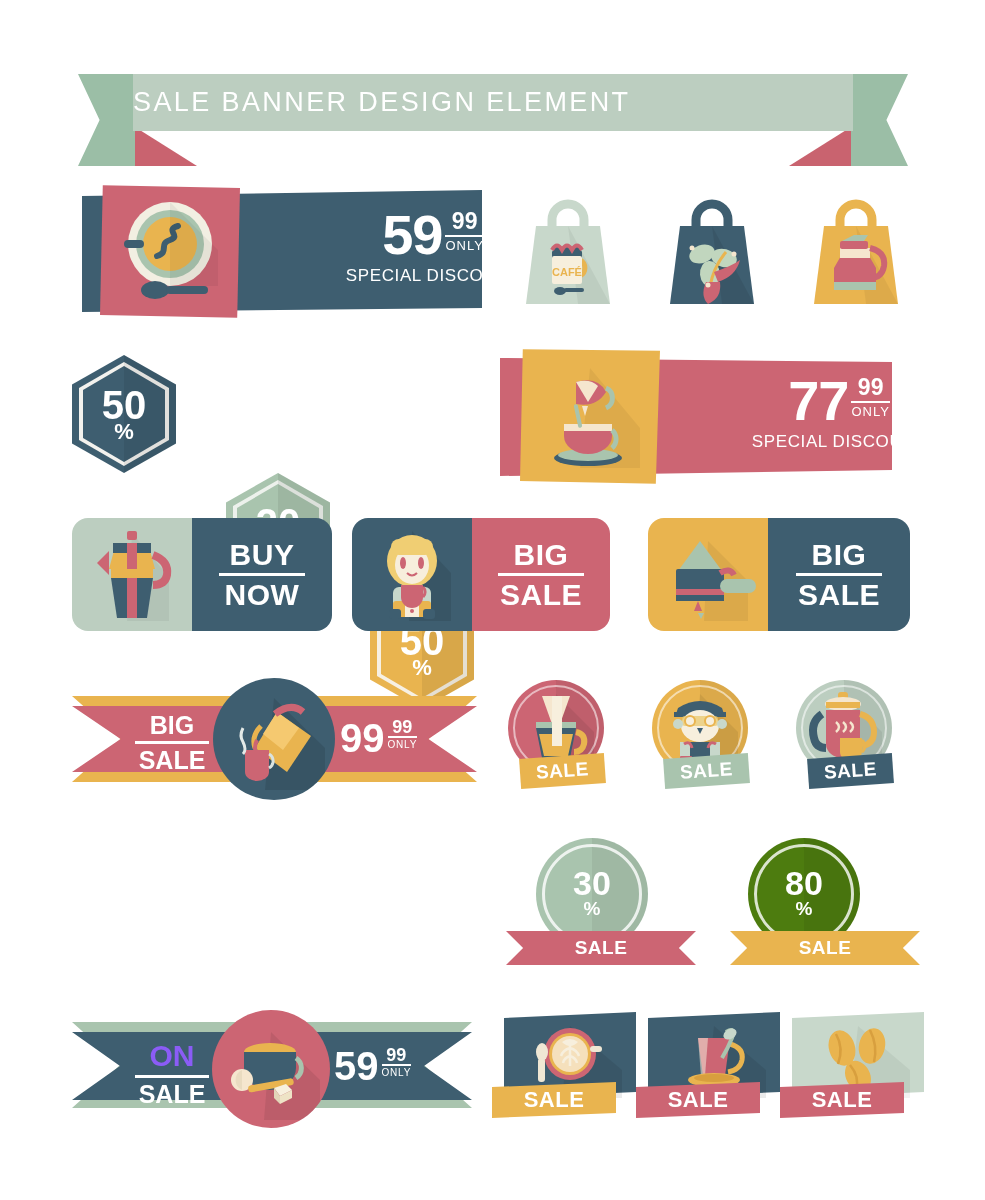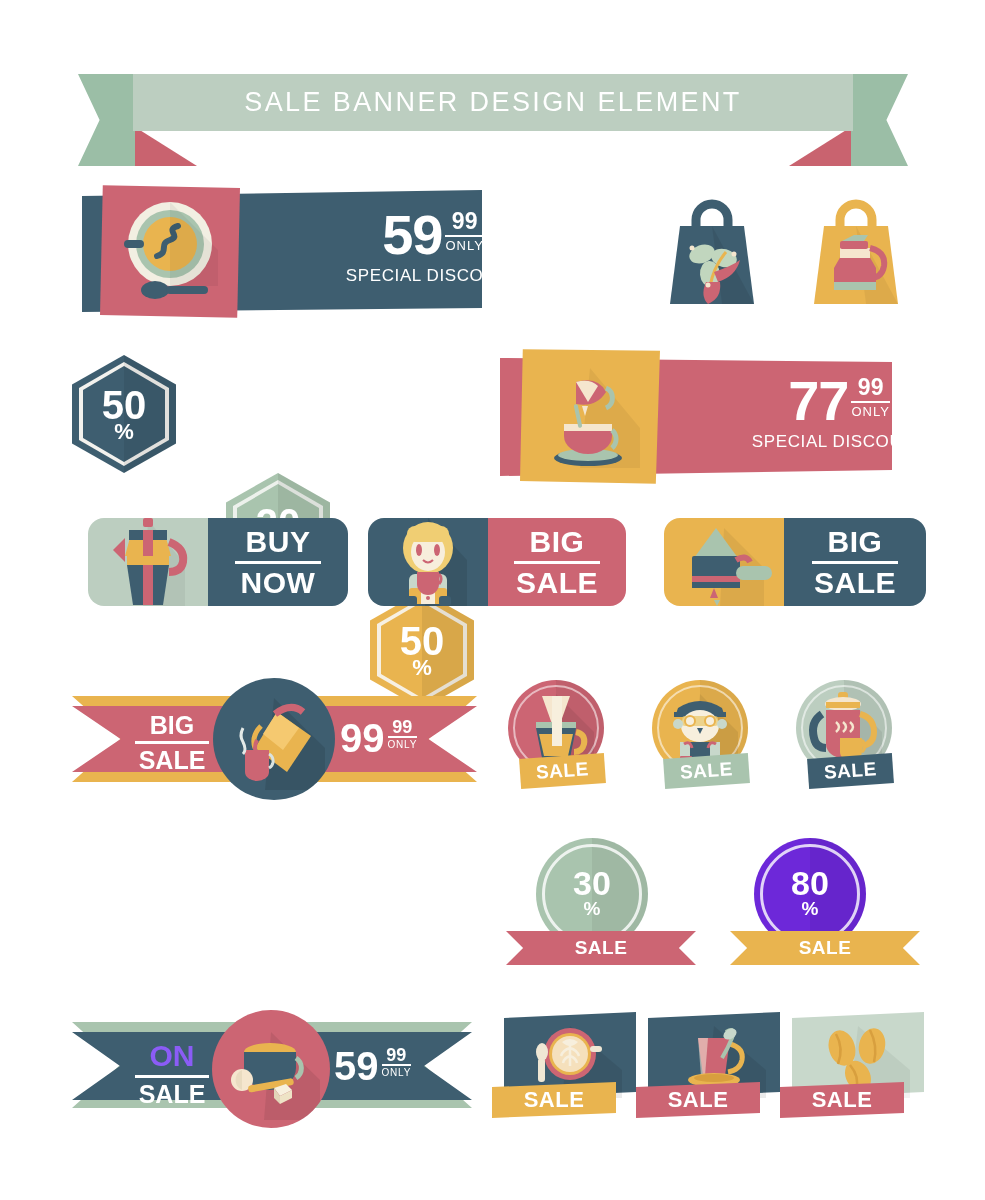--- a/index.html
+++ b/index.html
@@ -20,21 +20,21 @@
   #top-ribbon { left: 78px; top: 74px; width: 830px; height: 92px; }
   .rb-tail { position:absolute; top:0; width: 60px; height: 92px; background: #9BBEA6; }
   .rb-tail.l { left: 0; clip-path: polygon(0 0, 100% 0, 100% 100%, 0 100%, 36% 50%); }
   .rb-tail.r { right: 0; clip-path: polygon(0 0, 100% 0, 64% 50%, 100% 100%, 0 100%); }
   .rb-fold { position:absolute; top: 53px; width: 62px; height: 39px; background: #C9636F; }
   .rb-fold.l { left: 57px; clip-path: polygon(0 0, 100% 0, 100% 100%, 0 100%); }
   .rb-fold.r { right: 57px; clip-path: polygon(0 0, 100% 0, 100% 100%, 0 100%); }
   .rb-fold.l { clip-path: polygon(0 0, 100% 100%, 0 100%); }
   .rb-fold.r { clip-path: polygon(100% 0, 100% 100%, 0 100%); }
   .rb-main { position:absolute; left: 55px; top: 0; width: 720px; height: 57px; background: #BCCEC0; }
-  #ribbon-title { font-size: 27px; letter-spacing: 2.4px; line-height: 57px; text-align: center; width: 100%; color:#fff; font-weight: 500; }
+  #ribbon-title { font-size: 27px; letter-spacing: 2.4px; line-height: 57px; text-align: left; width: 100%; color:#fff; font-weight: 500; }
 
   
   .price-wrap { display:flex; flex-direction:column; align-items:center; }
   .price-line { display:flex; align-items:flex-start; }
   .big-num { font-size: 56px; font-weight: bold; color:#fff; line-height: .96; letter-spacing:-1px;}
   .cents-wrap { display:flex; flex-direction:column; align-items:center; margin-left: 3px; margin-top: 2px; }
   .cents { font-size: 23px; font-weight: bold; color:#fff; line-height:1; }
   .only { font-size: 13px; color:#fff; letter-spacing: 1px; border-top: 2px solid #fff; padding-top:1px; margin-top:2px; }
   .special { font-size: 17px; color:#fff; letter-spacing: .6px; font-weight: 500; margin-top: 4px;}
 
@@ -55,21 +55,21 @@
   .shade { position:absolute; inset:0; background: rgba(0,0,0,.07); clip-path: polygon(50% 0, 100% 25%, 100% 75%, 50% 100%, 50% 0); }
 
   
   #banner-6999 { left: 500px; top: 348px; width: 392px; height: 137px; }
   #b2-back { left: 0; top: 10px; width: 392px; height: 118px; background:#CC6573;
              clip-path: polygon(0 0, 100% 4px, 100% 112px, 0 100%); }
   #b2-square { left: 20px; top: 0; width: 140px; height: 137px; background:#E9B44F;
                clip-path: polygon(2% 1%, 100% 2%, 97% 99%, 0 97%); }
 
   
-  .card { height: 88px; border-radius: 16px; overflow: hidden; display: flex; margin-left: 16px; }
+  .card { height: 113px; border-radius: 16px; overflow: hidden; display: flex; }
   .card .icon-pane { width: 120px; height:100%; display:flex; align-items:center; justify-content:center; position:relative; }
   .card .txt-pane { flex:1; display:flex; flex-direction:column; align-items:center; justify-content:center; }
   .card .txt-pane .l1, .card .txt-pane .l2 { font-size: 30px; font-weight:bold; color:#fff; line-height:1.05; letter-spacing:.5px;}
   .card .txt-pane .sep { height:3px; background:#fff; width: 86px; margin: 3px 0; }
 
   
   #ribbon-9999 { left: 72px; top: 696px; width: 405px; height: 86px; }
   .flag { position:absolute; left:0; top:0; width:100%; height:86px; }
   .flag-under { background:#E9B44F; clip-path: polygon(0 0, 100% 0, 88% 50%, 100% 100%, 0 100%, 12% 50%); }
   .flag-over  { background:#CC6573; top:10px; height:66px; clip-path: polygon(0 0, 100% 0, 88% 50%, 100% 100%, 0 100%, 12% 50%); }
@@ -142,20 +142,34 @@
         <span class="big-num">59</span>
         <span class="cents-wrap">
           <span class="cents">99</span>
           <span class="only">ONLY</span>
         </span>
       </div>
       <div class="special">SPECIAL DISCOUNT</div>
     </div>
   </div>
 
+  <div class="abs" style="left:518px; top:186px;">
+    <svg width="100" height="125" viewBox="0 0 100 125">
+      <path d="M34 42 v-8 a16 16 0 0 1 32 0 v8" stroke="#C8D8CB" stroke-width="9" fill="none"></path>
+      <path d="M18 40 h64 l10 78 h-84 z" fill="#C8D8CB"></path>
+      <polygon points="50,40 92,118 60,118" fill="#000" opacity="0.05"></polygon>
+      <path d="M34 66 q5 -10 10 0 q5 -10 10 0 q5 -10 10 0 l0 6 h-30 z" fill="#3E5E70"></path>
+      <path d="M34 64 q5 -9 10 0 q5 -9 10 0 q5 -9 10 0" stroke="#CC6573" stroke-width="4" fill="none"></path>
+      <path d="M62 74 a9 9 0 0 1 0 16" stroke="#E9B44F" stroke-width="5" fill="none"></path>
+      <rect x="34" y="70" width="30" height="28" rx="2" fill="#F7EFDD"></rect>
+      <text x="49" y="90" font-family="Liberation Sans, sans-serif" font-size="11" font-weight="bold" fill="#E9B44F" text-anchor="middle">CAFÉ</text>
+      <ellipse cx="42" cy="105" rx="6" ry="4" fill="#3E5E70"></ellipse>
+      <rect x="46" y="102" width="20" height="4" rx="2" fill="#3E5E70"></rect>
+    </svg>
+  </div>
 
   <div class="abs" style="left:662px; top:186px;">
     <svg width="100" height="125" viewBox="0 0 100 125">
       <path d="M34 42 v-8 a16 16 0 0 1 32 0 v8" stroke="#3E5E70" stroke-width="9" fill="none"></path>
       <path d="M18 40 h64 l10 78 h-84 z" fill="#3E5E70"></path>
       <polygon points="50,40 92,118 60,118" fill="#000" opacity="0.08"></polygon>
       <ellipse cx="40" cy="68" rx="13" ry="9" fill="#C1D6BE" transform="rotate(-20 40 68)"></ellipse>
       <ellipse cx="62" cy="72" rx="13" ry="9" fill="#C1D6BE" transform="rotate(15 62 72)"></ellipse>
       <ellipse cx="48" cy="88" rx="10" ry="13" fill="#C1D6BE" transform="rotate(-5 48 88)"></ellipse>
       <path d="M64 66 q-12 14 -16 34" stroke="#E9B44F" stroke-width="3" fill="none"></path>
@@ -416,21 +430,21 @@
         <span class="p">%</span>
       </div>
     </div>
     <div class="pct-ribbon abs" style="left:0px; top:93px;">
       <div class="body body2" style="background:#CC6573;"></div>
       <div class="t">SALE</div>
     </div>
   </div>
 
   <div class="abs" style="left:730px; top:838px; width:230px; height:130px;">
-    <div class="pct-circ abs" style="left:24px; top:0; background:#6d28d9;">
+    <div class="pct-circ abs" style="left:18px; top:0; background:#4d7c0f;">
       <div class="half"></div>
       <div class="ring"></div>
       <div class="lbl">
         <span class="n">80</span>
         <span class="p">%</span>
       </div>
     </div>
     <div class="pct-ribbon abs" style="left:0px; top:93px;">
       <div class="body body2" style="background:#E9B44F;"></div>
       <div class="t">SALE</div>

